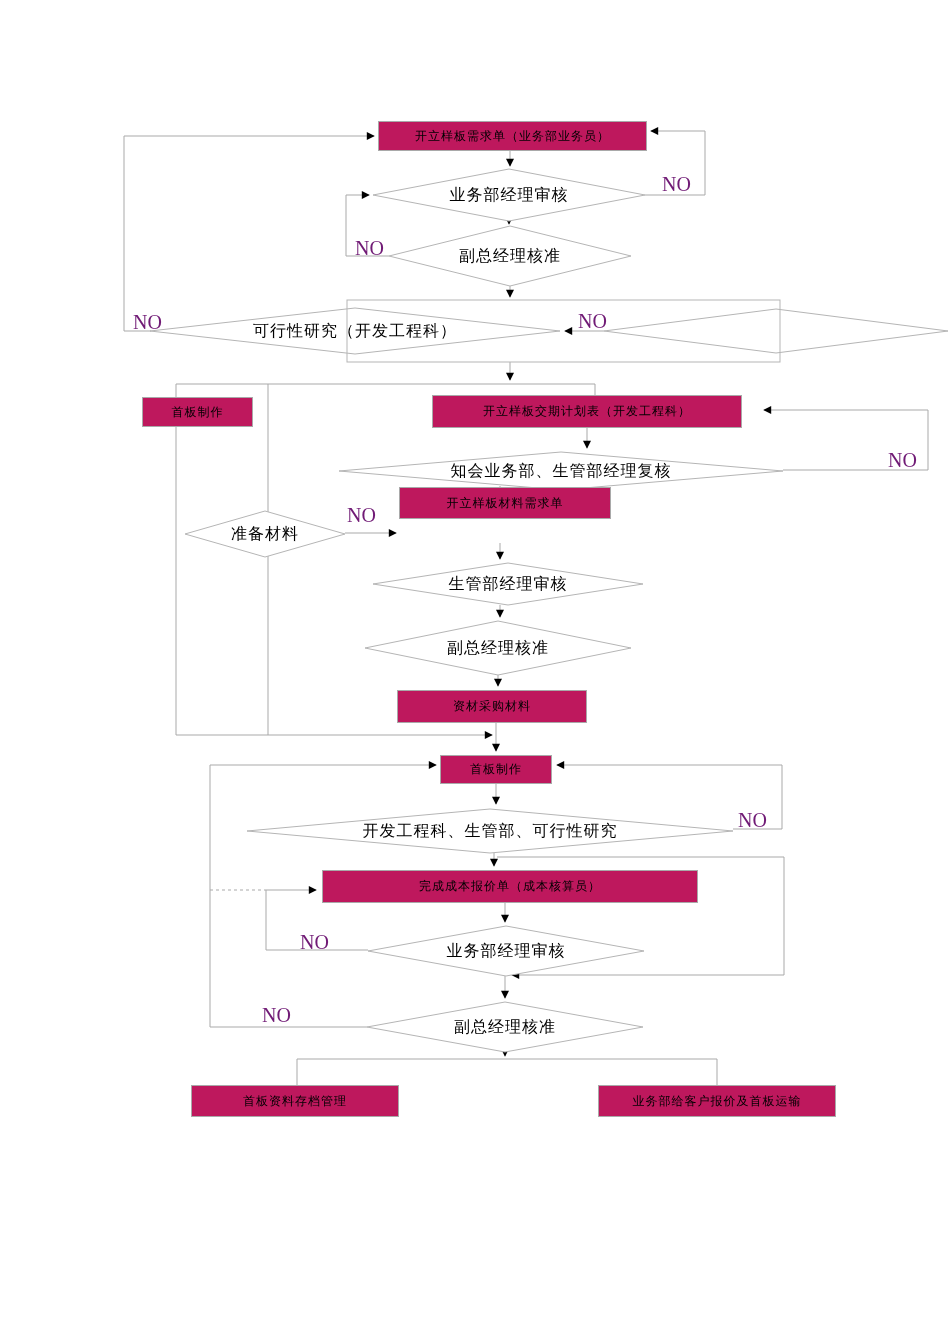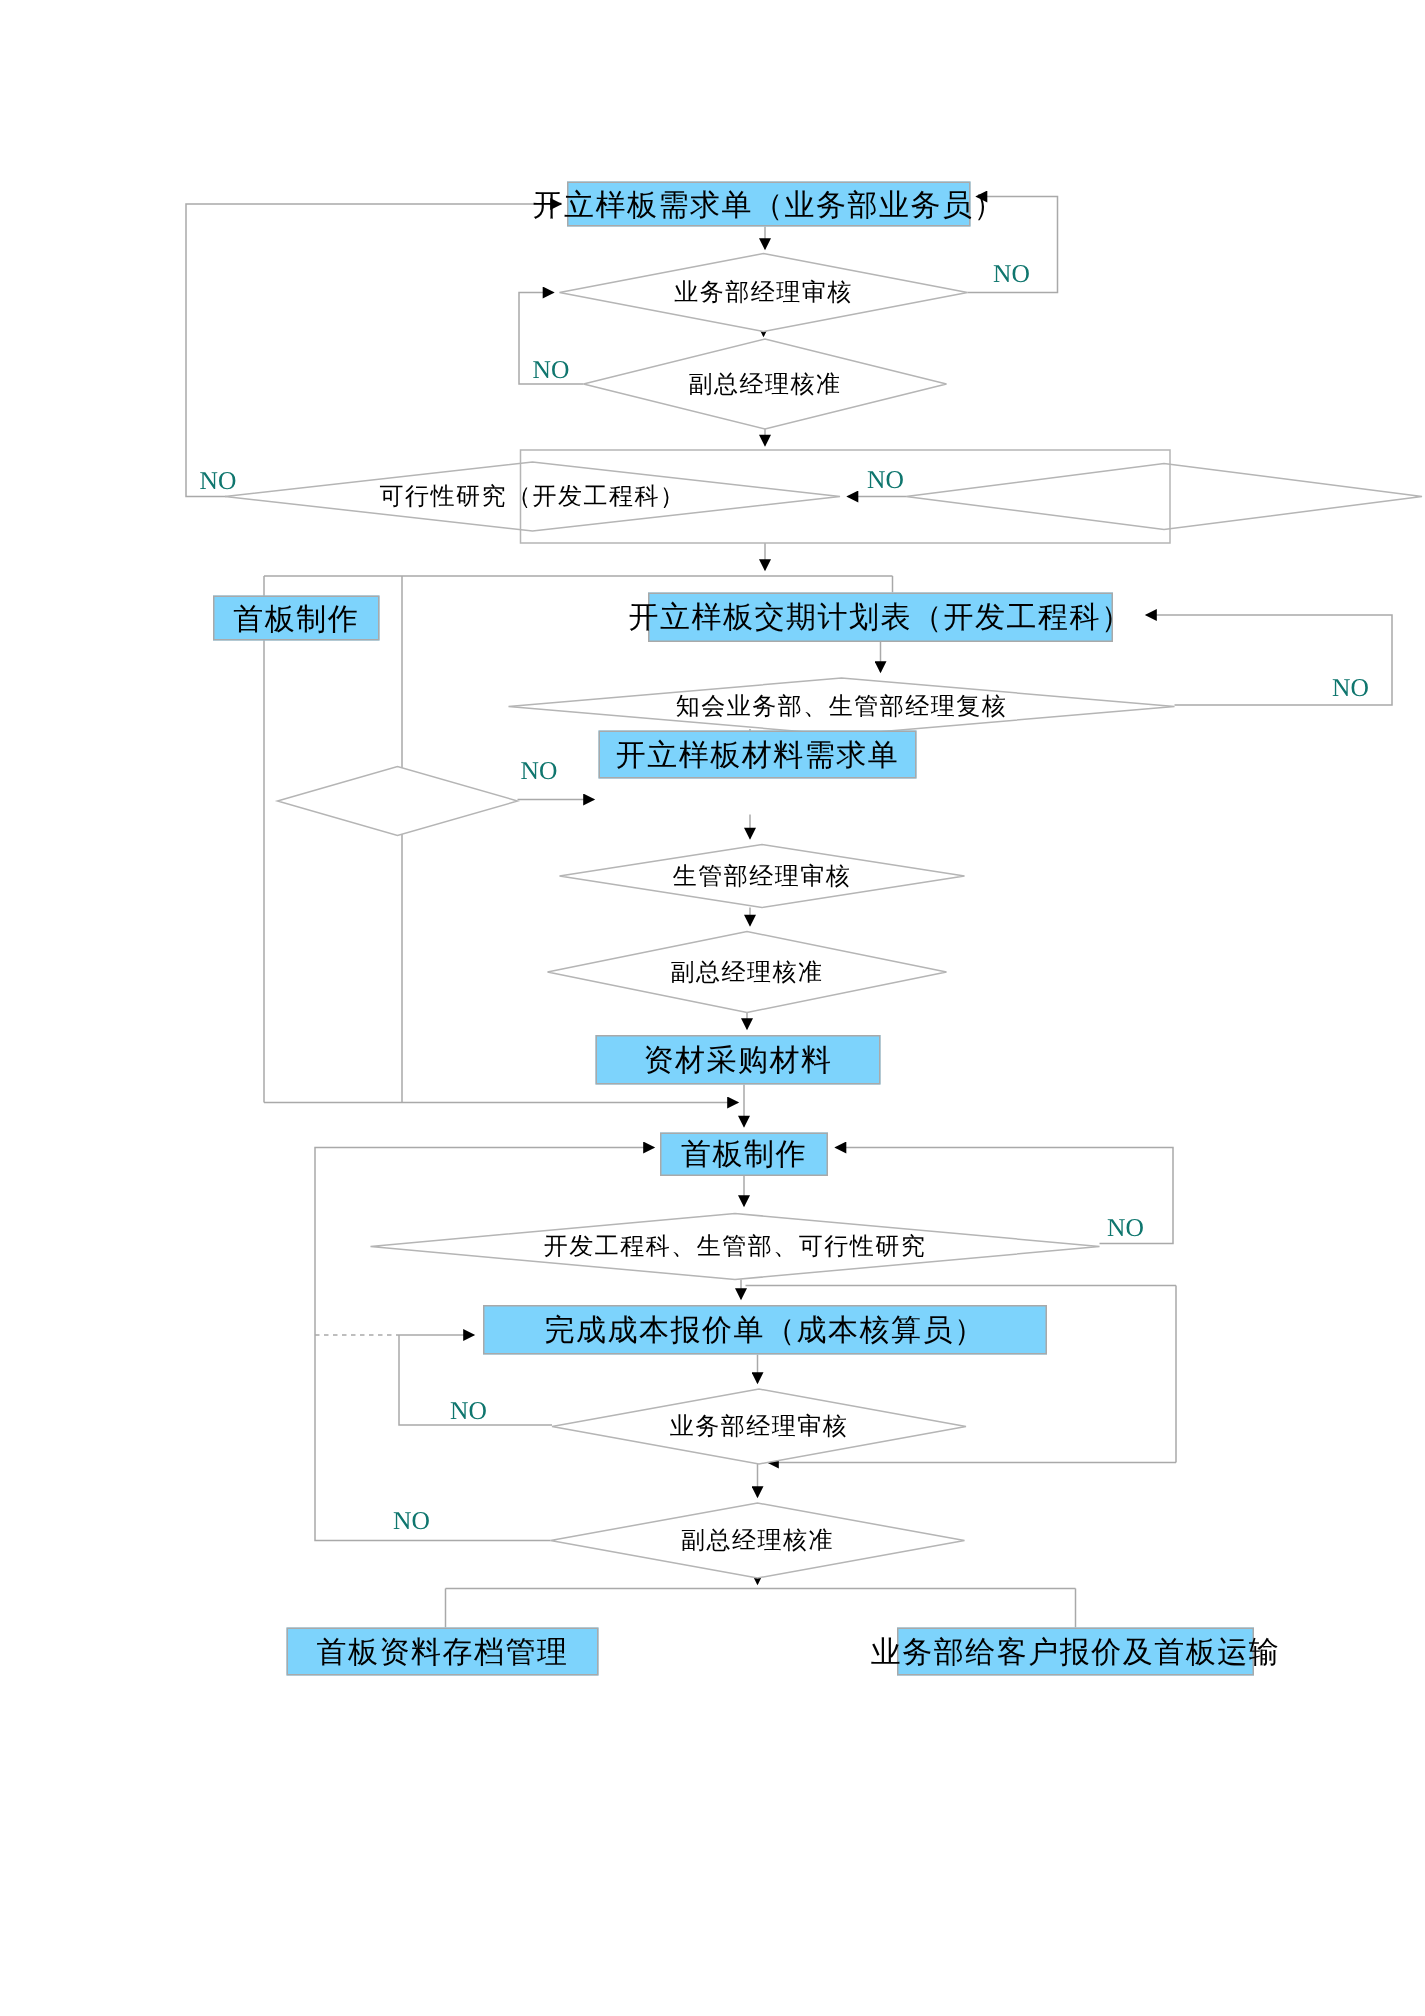--- a/index.html
+++ b/index.html
@@ -2,30 +2,30 @@
 <html><head>
 <meta charset="utf-8">
 <style>
   html,body{margin:0;padding:0;background:#fff;}
   .canvas{
     position:relative;width:950px;height:1344px;background:#ffffff;
     font-family:"Liberation Serif","DejaVu Serif",serif;overflow:hidden;
   }
   .canvas svg{position:absolute;left:0;top:0;}
   .node{
-    position:absolute;box-sizing:border-box;border:1px solid #a9a9a9;background:#7dd3fc;
+    position:absolute;box-sizing:border-box;border:1px solid #a9a9a9;background:#be185d;
     display:flex;align-items:center;justify-content:center;
-    font-size:20px;color:#000;letter-spacing:1px;white-space:nowrap;
+    font-size:12px;color:#000;letter-spacing:1px;white-space:nowrap;
   }
   .dlabel{
     position:absolute;display:flex;align-items:center;justify-content:center;
     font-size:16px;color:#000;letter-spacing:1px;white-space:nowrap;pointer-events:none;
   }
   .no-label{
-    position:absolute;font-size:17px;color:#0f766e;font-family:"Liberation Serif","DejaVu Serif",serif;
+    position:absolute;font-size:20px;color:#701a75;font-family:"Liberation Serif","DejaVu Serif",serif;
   }
 </style>
 </head>
 <body>
 
 <div class="canvas">
 
   <svg width="950" height="1344" viewBox="0 0 950 1344">
     <defs>
       <marker id="ah" viewBox="0 0 10 10" refX="9" refY="5" markerWidth="10" markerHeight="8" orient="auto-start-reverse">
@@ -104,20 +104,21 @@
   <div class="node" style="left:397px;top:690px;width:190px;height:33px;">资材采购材料</div>
   <div class="node" style="left:440px;top:755px;width:112px;height:29px;">首板制作</div>
   <div class="node" style="left:322px;top:870px;width:376px;height:33px;">完成成本报价单（成本核算员）</div>
   <div class="node" style="left:191px;top:1085px;width:208px;height:32px;">首板资料存档管理</div>
   <div class="node" style="left:598px;top:1085px;width:238px;height:32px;">业务部给客户报价及首板运输</div>
 
   <div class="dlabel" style="left:373px;top:169px;width:272px;height:52px;">业务部经理审核</div>
   <div class="dlabel" style="left:389px;top:226px;width:242px;height:60px;">副总经理核准</div>
   <div class="dlabel" style="left:150px;top:308px;width:410px;height:46px;text-align:right;">可行性研究（开发工程科）</div>
   <div class="dlabel" style="left:339px;top:452px;width:444px;height:38px;">知会业务部、生管部经理复核</div>
+  <div class="dlabel" style="left:185px;top:511px;width:160px;height:46px;">准备材料</div>
   <div class="dlabel" style="left:373px;top:563px;width:270px;height:42px;">生管部经理审核</div>
   <div class="dlabel" style="left:365px;top:621px;width:266px;height:54px;">副总经理核准</div>
   <div class="dlabel" style="left:247px;top:809px;width:486px;height:44px;">开发工程科、生管部、可行性研究</div>
   <div class="dlabel" style="left:368px;top:926px;width:276px;height:50px;">业务部经理审核</div>
   <div class="dlabel" style="left:367px;top:1002px;width:276px;height:50px;">副总经理核准</div>
 
   <div class="no-label" style="left:662px;top:173px;">NO</div>
   <div class="no-label" style="left:355px;top:237px;">NO</div>
   <div class="no-label" style="left:133px;top:311px;">NO</div>
   <div class="no-label" style="left:578px;top:310px;">NO</div>

